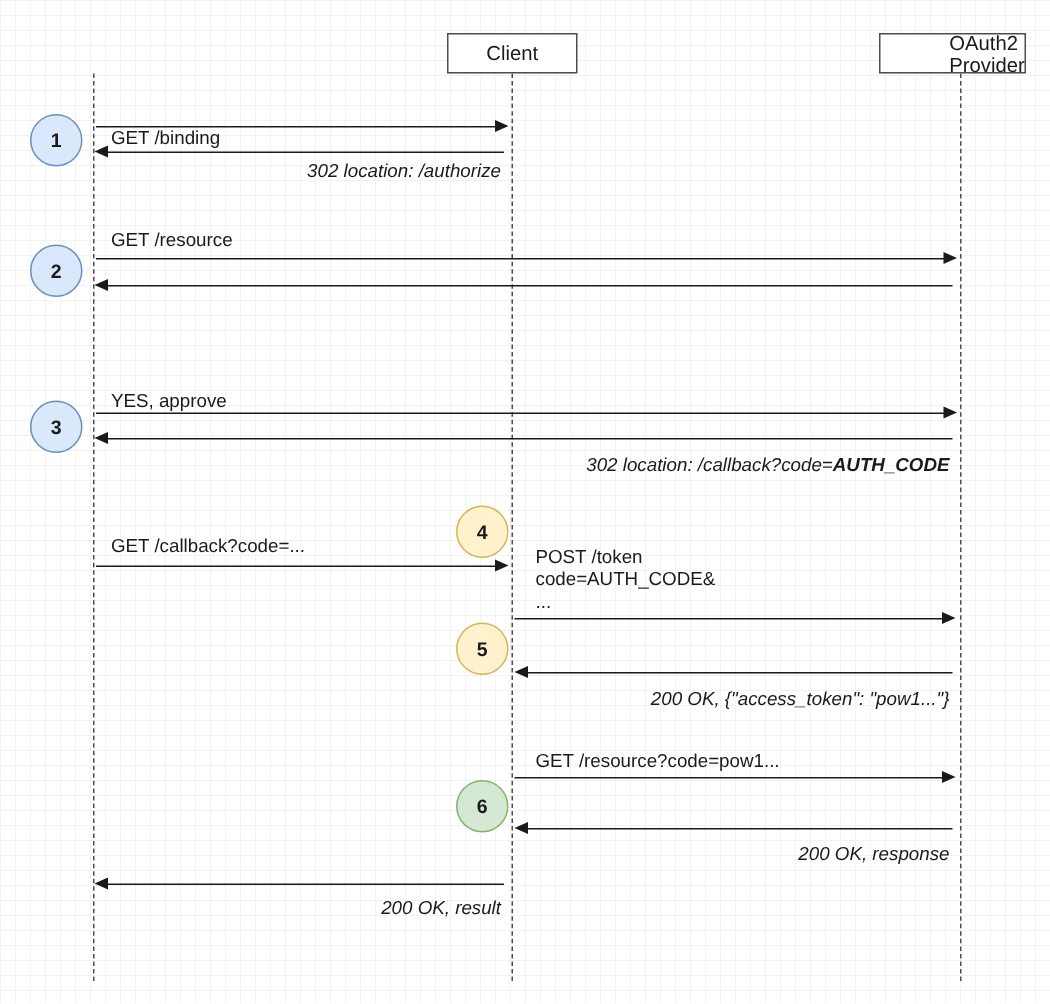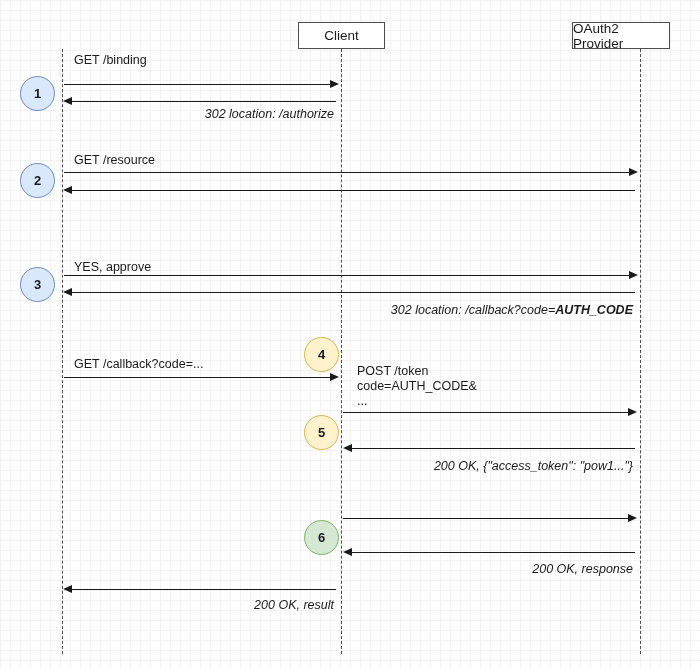--- a/index.html
+++ b/index.html
@@ -89,33 +89,33 @@
   }
 </style>
 </head>
 <body>
 
 <div id="canvas">
 
   <div class="actor-box" style="left:298px; width:87px;">
     <span>Client</span>
   </div>
-  <div class="actor-box" style="left:572px; width:98px;">
+  <div class="actor-box" style="left:586px; width:98px;padding-left:46px;">
     <span>OAuth2 Provider</span>
   </div>
 
   <div class="lifeline" style="left:62px;"></div>
   <div class="lifeline" style="left:341px;"></div>
   <div class="lifeline" style="left:640px;"></div>
 
   <div class="step-circle" style="left:20px; top:76px; background:#dae8fc; border:1.4px solid #6c8ebf;">
     <span>1</span>
   </div>
 
-  <div class="msg-label" style="left:74px; top:53px;">GET /binding</div>
+  <div class="msg-label" style="left:74px; top:85px;">GET /binding</div>
   <div class="msg-line" style="left:64px; top:84px; width:268px;"></div>
   <div class="arrow-head right" style="left:330px; top:79.5px;"></div>
 
   <div class="msg-line" style="left:70px; top:101px; width:266px;"></div>
   <div class="arrow-head left" style="left:63px; top:96.5px;"></div>
   <div class="msg-label right-align" style="left:136px; top:107px; width:198px;">302 location: /authorize</div>
 
   <div class="step-circle" style="left:20px; top:163px; background:#dae8fc; border:1.4px solid #6c8ebf;">
     <span>2</span>
   </div>
@@ -158,20 +158,21 @@
   </div>
 
   <div class="msg-line" style="left:350px; top:448px; width:285px;"></div>
   <div class="arrow-head left" style="left:343px; top:443.5px;"></div>
   <div class="msg-label right-align" style="left:390px; top:459px; width:243px;">200 OK, {"access_token": "pow1..."}</div>
 
   <div class="step-circle" style="left:304px; top:520px; background:#d5e8d4; border:1.4px solid #82b366;">
     <span>6</span>
   </div>
 
+  <div class="msg-label" style="left:357px; top:500px;">GET /resource?code=pow1...</div>
   <div class="msg-line" style="left:343px; top:518px; width:287px;"></div>
   <div class="arrow-head right" style="left:628px; top:513.5px;"></div>
 
   <div class="msg-line" style="left:350px; top:552px; width:285px;"></div>
   <div class="arrow-head left" style="left:343px; top:547.5px;"></div>
   <div class="msg-label right-align" style="left:490px; top:562px; width:143px;">200 OK, response</div>
 
   <div class="msg-line" style="left:70px; top:589px; width:266px;"></div>
   <div class="arrow-head left" style="left:63px; top:584.5px;"></div>
   <div class="msg-label right-align" style="left:190px; top:598px; width:144px;">200 OK, result</div>

